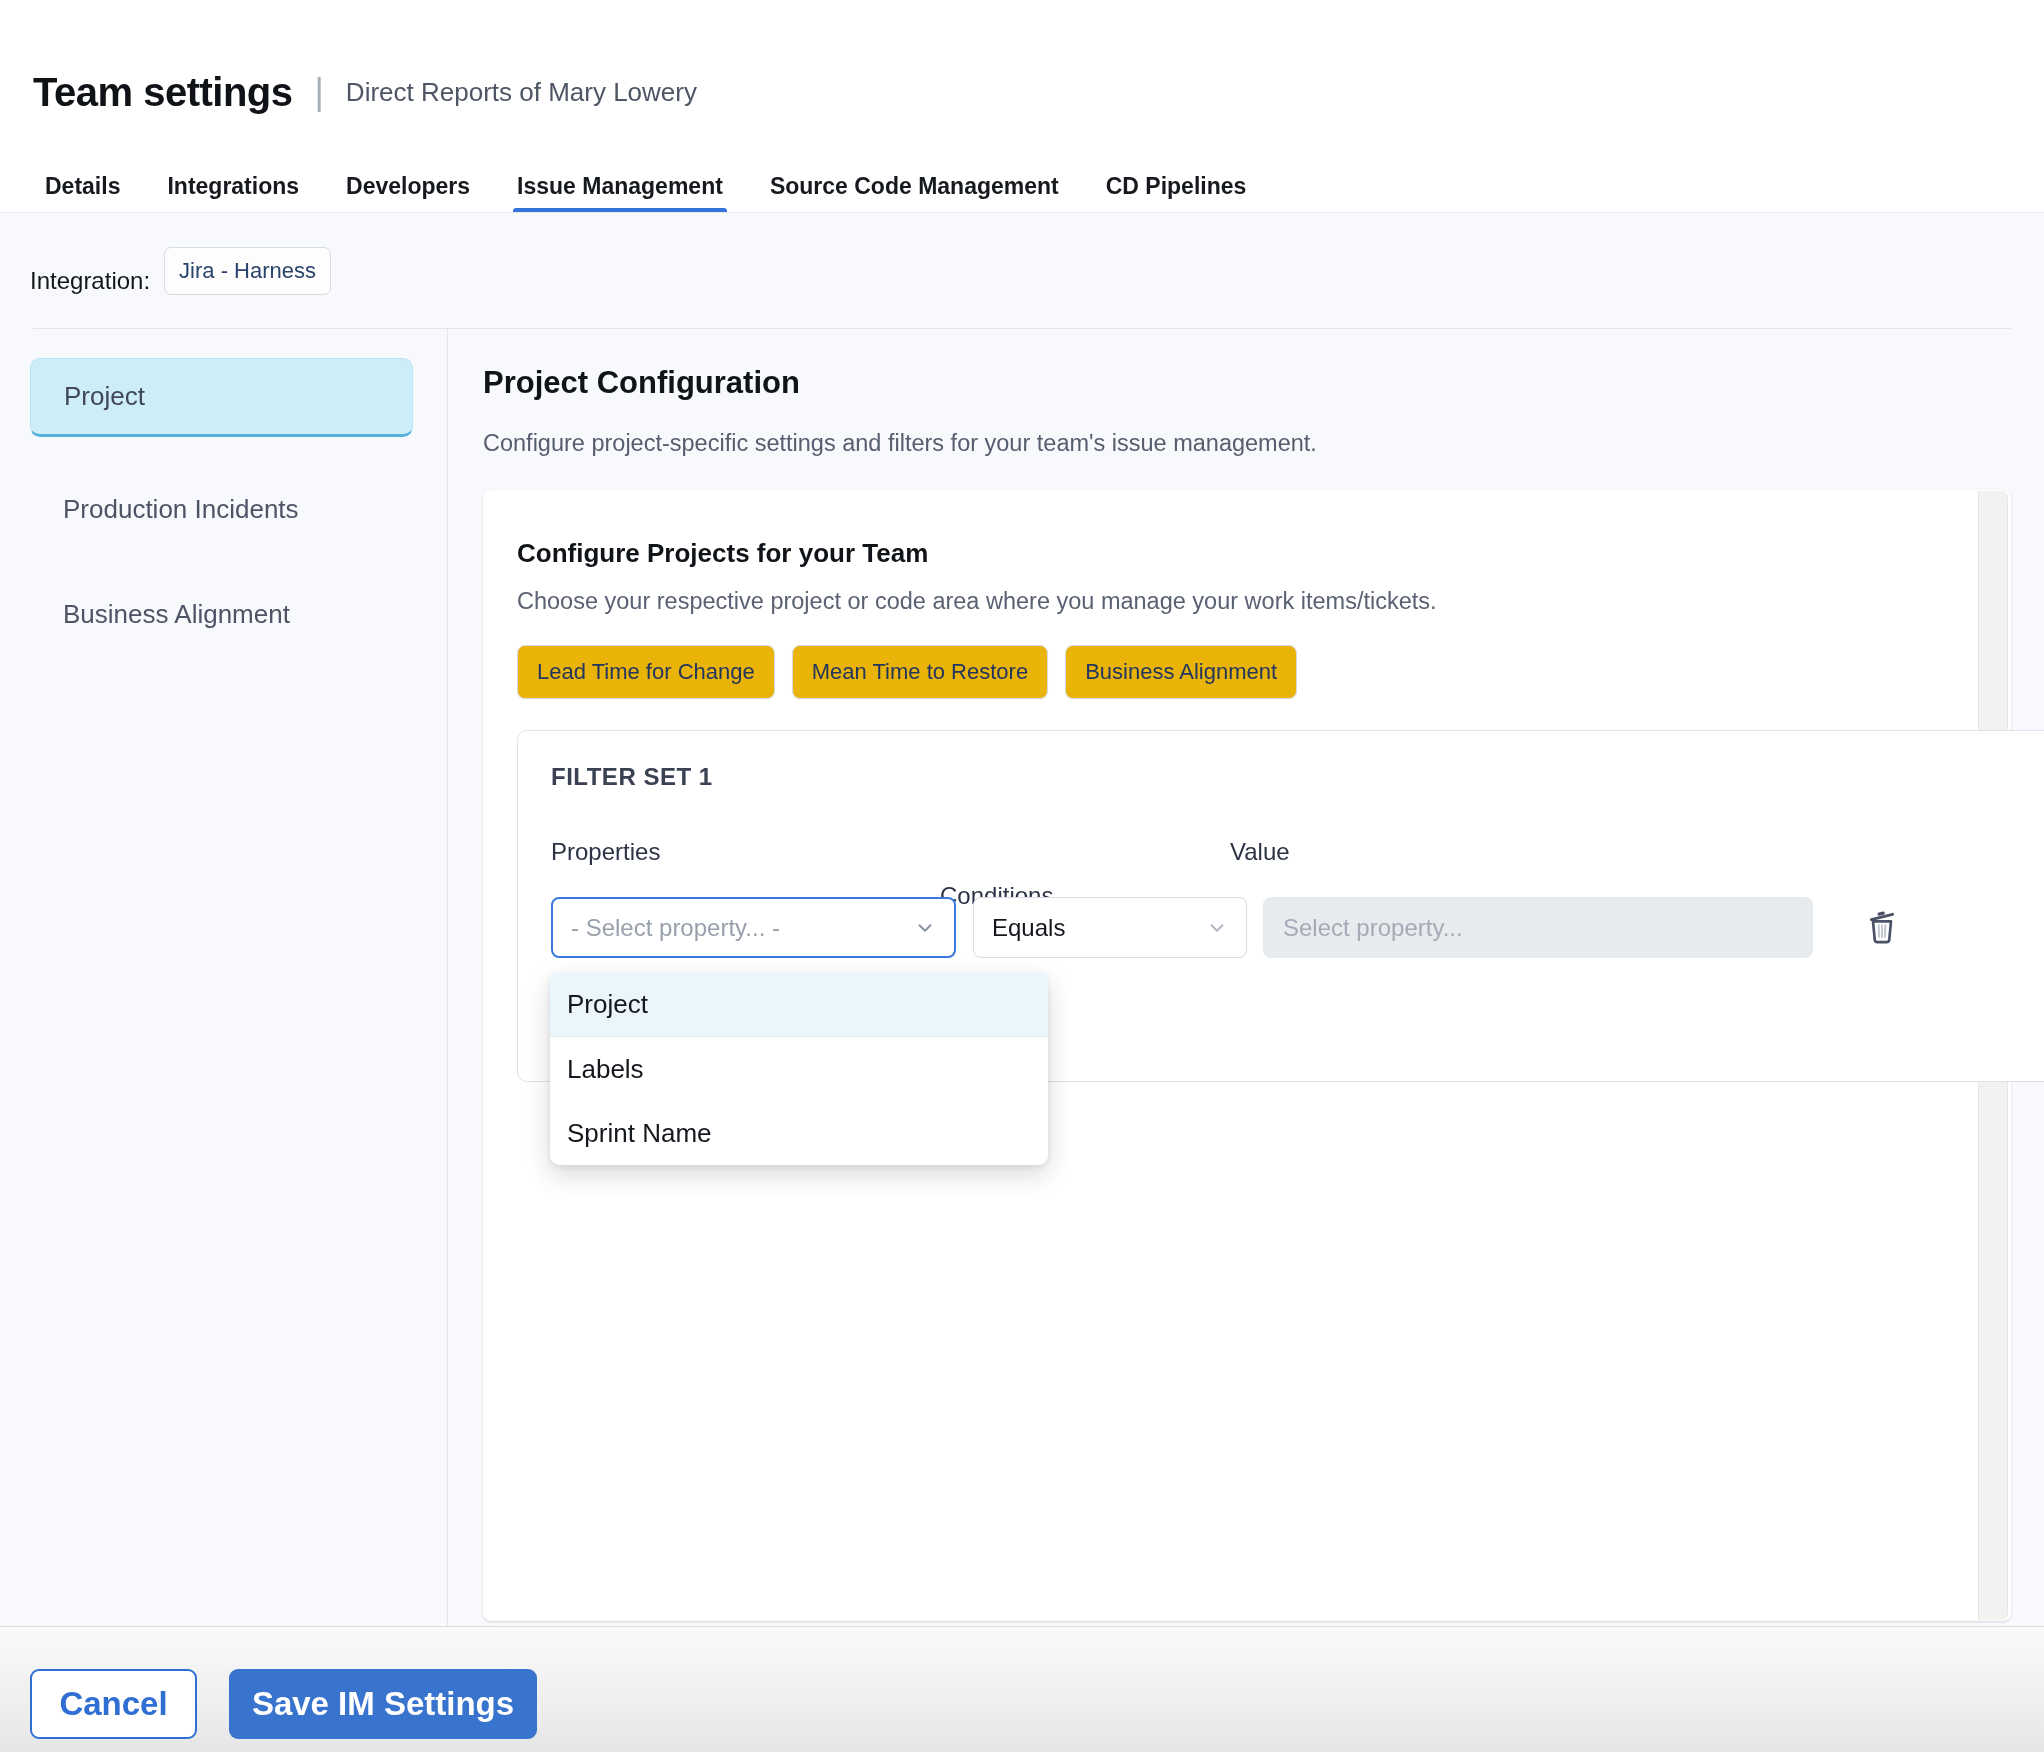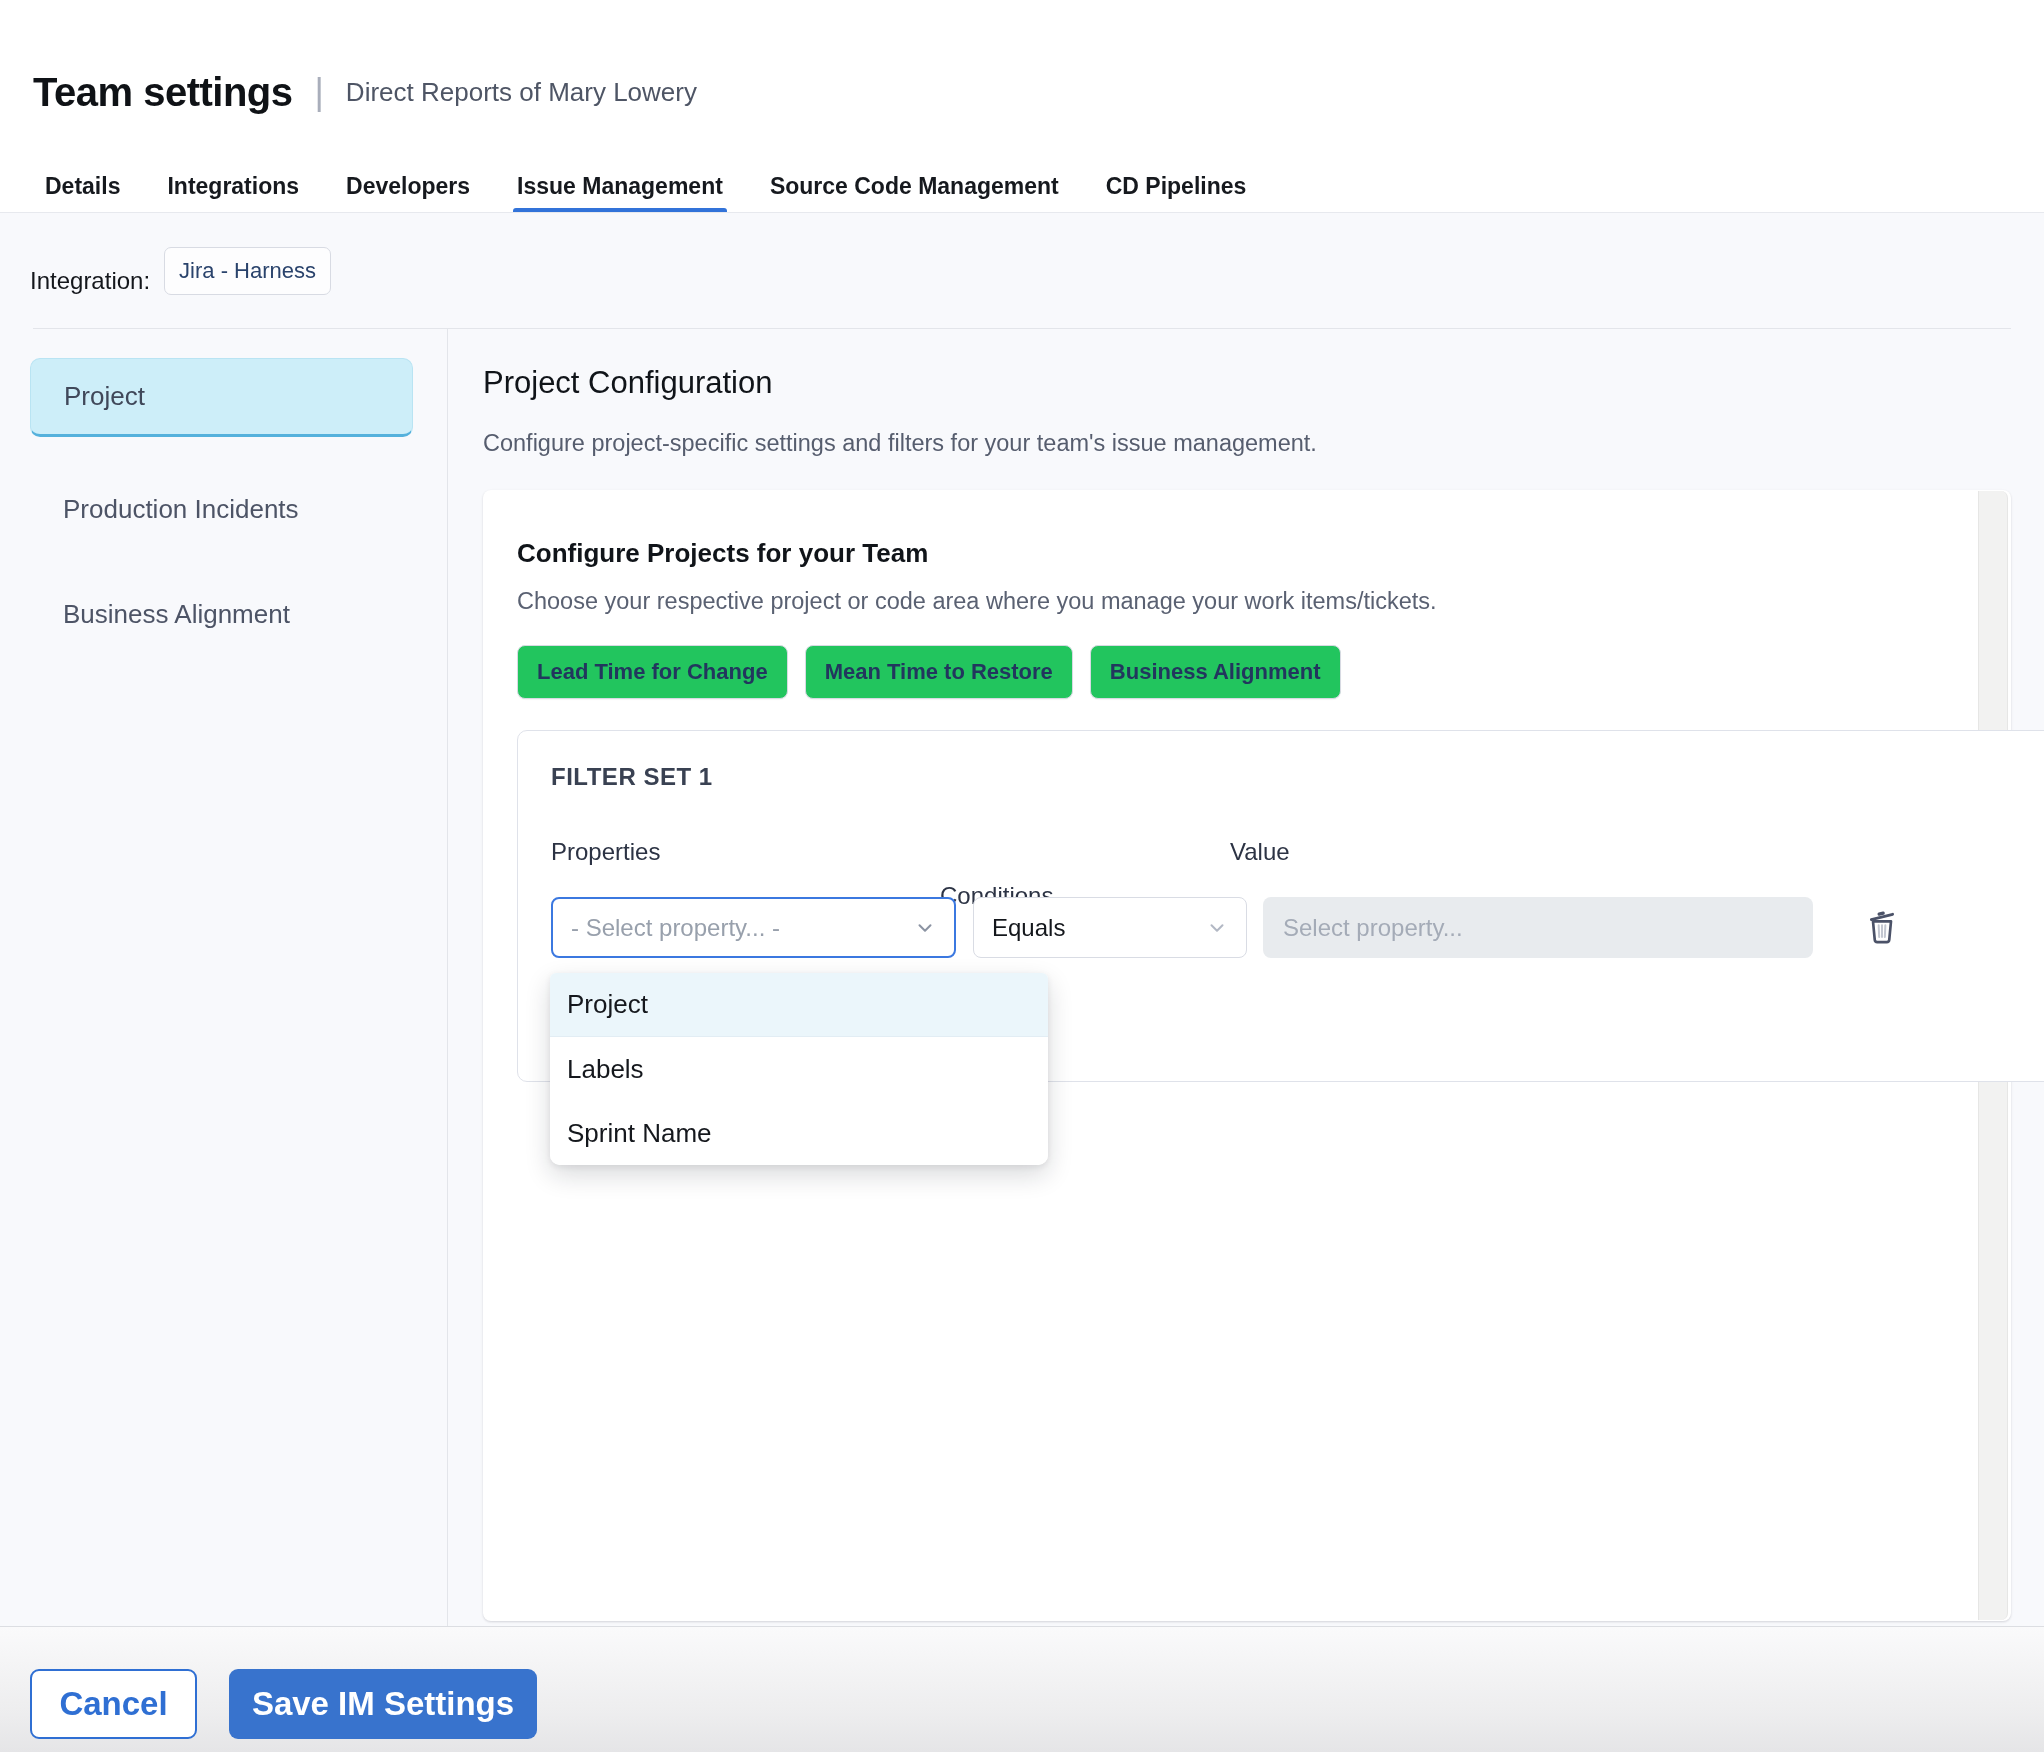--- a/index.html
+++ b/index.html
@@ -54,40 +54,40 @@
     background: var(--sidebar-active-bg, #cdeef9);
     border: 1px solid #b9e4f3;
     border-bottom: 3px solid var(--sidebar-active-border, #55b1dc);
     border-radius: 10px;
   }
   .side-item.active .side-label { color: #40485a; }
   .side-item.item-2 { top: 478px; height: 62px; }
   .side-item.item-3 { top: 583px; height: 62px; }
 
   
-  .main-title { position: absolute; left: 483px; top: 365px; font-size: 31px; font-weight: 400; color: #101419; }
+  .main-title { position: absolute; left: 483px; top: 365px; font-size: 31px; font-weight: 700; color: #101419; }
   .main-sub { position: absolute; left: 483px; top: 430px; font-size: 23.5px; color: #565d6e; }
 
   
   .card {
     position: absolute; left: 483px; top: 490px; width: 1528px; height: 1131px;
     background: #ffffff; border-radius: 8px;
     box-shadow: 0 1px 2px rgba(16,24,40,.06), 0 1px 3px rgba(16,24,40,.10);
   }
   .scroll-track {
     position: absolute; right: 3px; top: 1px; bottom: 1px; width: 30px;
     background: #f2f2f1; border-left: 1px solid #e6e6e5; border-right: 1px solid #e6e6e5;
     border-radius: 0 7px 7px 0; cursor: pointer;
   }
   .card-title { position: absolute; left: 34px; top: 48px; font-size: 26px; font-weight: 700; color: #101419; }
   .card-sub { position: absolute; left: 34px; top: 98px; font-size: 23.5px; color: #5a6172; }
 
   .chips-row { position: absolute; left: 34px; top: 155px; display: flex; gap: 17px; }
   .chip {
-    font-size: 22px; font-weight: 700; color: #22365e; background: #22c55e;
+    font-size: 22px; font-weight: 400; color: #22365e; background: #eab308;
     border: 1px solid #d7dae2; border-radius: 8px; padding: 13px 19px;
     box-shadow: 0 1px 1px rgba(16,24,40,.04); cursor: pointer; white-space: nowrap;
   }
 
   
   .filter-box {
     position: absolute; left: 34px; top: 240px; width: 1563px; height: 352px;
     border: 1.5px solid #dfe2ea; border-radius: 10px; background: #ffffff; padding-left: 36px;
   }
   .fs-title { position: absolute; left: 33px; top: 32px; font-size: 24px; font-weight: 700; color: #394152; letter-spacing: .5px; }

